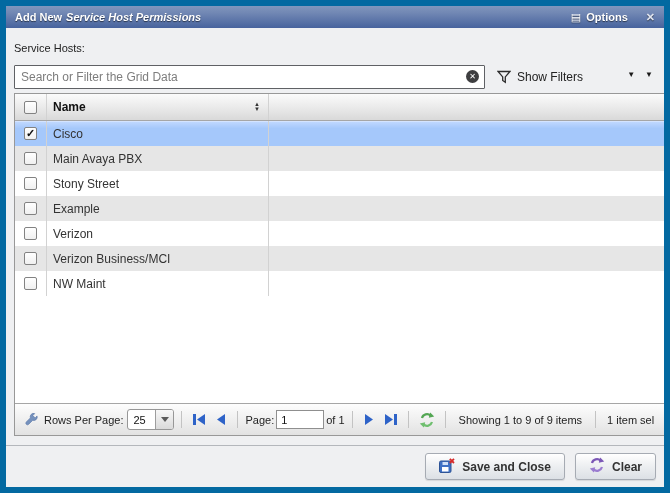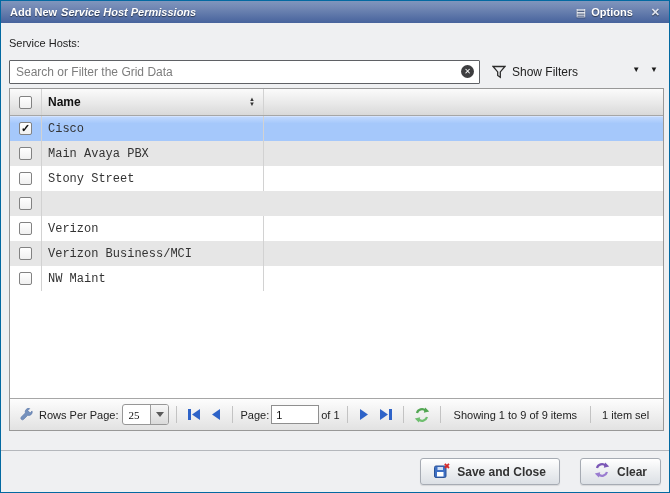--- a/index.html
+++ b/index.html
@@ -1,21 +1,21 @@
 <!DOCTYPE html>
 <html><head>
 <meta charset="utf-8">
 <style>
   * { margin:0; padding:0; box-sizing:border-box; }
   html,body { background:#d9dadd; }
   body { font-family:"Liberation Sans", sans-serif; }
 
   .dialog {
     width:670px; height:493px; position:relative; overflow:hidden;
-    background:#eff0f2; border:1px solid #0369a1;
+    background:#eff0f2; border:6px solid #0369a1;
   }
 
   
   .titlebar {
     height:22px; display:flex; align-items:center; padding:0 9px;
     background:linear-gradient(#8096bd, #7288b4 30%, #47639d);
     border-bottom:1px solid #3c5档689;
     color:#fff; font-size:11px; font-weight:bold;
     text-shadow:0 1px 1px rgba(0,0,0,.55);
   }
@@ -59,55 +59,55 @@
     font-size:12px; font-weight:bold; color:#111;
   }
   .col-check { width:32px; flex:0 0 32px; display:flex; justify-content:center; align-items:center; border-right:1px solid #d2d2d2; }
   .col-name  { width:222px; flex:0 0 222px; display:flex; align-items:center; padding:0 8px 0 6px; border-right:1px solid #d2d2d2; }
   .col-rest  { flex:1; }
   .sort { margin-left:auto; display:flex; flex-direction:column; font-size:6px; line-height:5px; color:#333; cursor:pointer; }
 
   .grow { flex:0 0 25px; height:25px; display:flex; align-items:stretch; font-size:12px; color:#333; background:#fff; cursor:default; }
   .grow.alt { background:#e6e6e6; }
   .grow.selected { background:linear-gradient(#c3daff, #a5c8fb 30%); box-shadow:inset 0 1px 0 #d4e4ff; }
-  .grow .col-name { font-weight:normal;font-family:Liberation Mono, monospace; }
+  .grow .col-name { font-weight:normal; }
 
   .cb {
     width:13px; height:13px; border:1px solid #828282; border-radius:2px;
     background:linear-gradient(#ffffff,#f0f0f0);
     font-size:11px; line-height:11px; text-align:center;
     color:#111; font-weight:bold; cursor:pointer;
   }
   .gfill { flex:1; background:#fff; }
 
   
   .gfoot {
     flex:0 0 32px; border-top:1px solid #a6a6a6;
     background:linear-gradient(#fdfdfd,#ededed 60%,#e2e2e2);
     display:flex; align-items:center; padding:0 6px;
     font-size:11px; color:#222; white-space:nowrap; overflow:hidden; gap:2px;
   }
   .vsep { width:1px; flex:0 0 1px; height:17px; background:#c3c3c3; margin:0 5px; }
   .selectbox { display:flex; align-items:stretch; height:21px; border:1px solid #979797; border-radius:3px; background:#fff; overflow:hidden; margin-left:2px; cursor:pointer; }
-  .selectbox .val { width:27px; display:flex; align-items:center; padding-left:5px; font-size:11px; color:#111;font-family:Liberation Serif, serif; }
+  .selectbox .val { width:27px; display:flex; align-items:center; padding-left:5px; font-size:11px; color:#111; }
   .selectbox .caretbtn { width:18px; background:linear-gradient(#f7f7f7,#dadada); border-left:1px solid #9d9d9d; display:flex; align-items:center; justify-content:center; }
   .tri-down { width:0; height:0; border-left:4px solid transparent; border-right:4px solid transparent; border-top:5px solid #5a5a5a; }
   .page-input { width:48px; height:19px; border:1px solid #8f8f8f; font:11px "Liberation Sans", sans-serif; color:#111; padding:0 4px; background:#fff; }
   .pgbtn { display:flex; align-items:center; cursor:pointer; padding:0 4px; }
   .pgbtn svg { display:block; }
   .iconbtn { display:flex; align-items:center; cursor:pointer; padding:0 3px; }
   .showing { padding:0 6px; }
   .selcount { padding-left:4px; overflow:hidden; }
 
   
   .btnbar {
     position:absolute; left:0; right:0; bottom:0; height:42px;
     border-top:1px solid #b4b7bc; background:#eff0f2;
     display:flex; align-items:center; justify-content:flex-end;
-    padding:0 8px; gap:20px;
+    padding:0 8px; gap:10px;
   }
   .btn {
     display:flex; align-items:center; gap:7px; height:27px; padding:0 13px;
     border:1px solid #a6abb3; border-radius:3px;
     background:linear-gradient(#ffffff,#eef0f2 45%,#dce0e5);
     font-size:12px; font-weight:bold; color:#333; cursor:pointer;
     box-shadow:0 1px 1px rgba(0,0,0,.10);
   }
 </style>
 </head>
@@ -190,20 +190,23 @@
     </div>
     <div class="col-name">
       <span>Stony Street</span>
     </div>
     <div class="col-rest"></div>
   </div>
           <div class="grow alt">
     <div class="col-check">
       <span class="cb"></span>
     </div>
+    <div class="col-name">
+      <span>Example</span>
+    </div>
     <div class="col-rest"></div>
   </div>
           <div class="grow">
     <div class="col-check">
       <span class="cb"></span>
     </div>
     <div class="col-name">
       <span>Verizon</span>
     </div>
     <div class="col-rest"></div>

